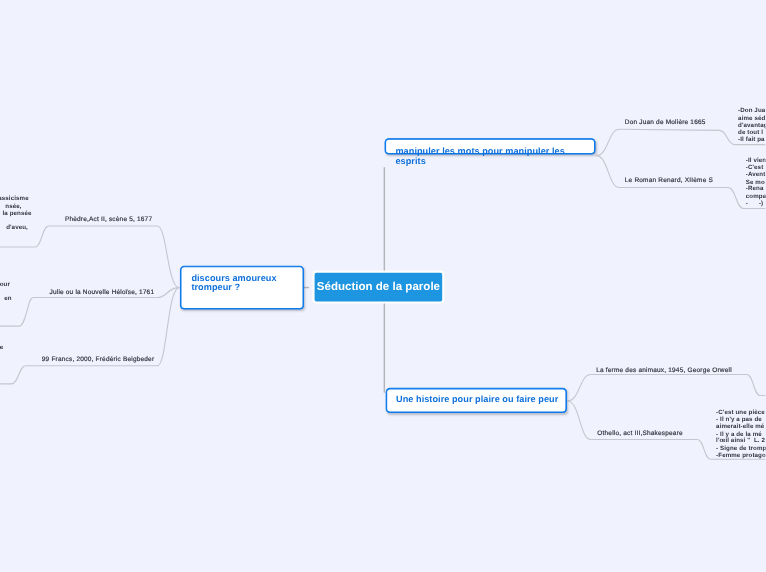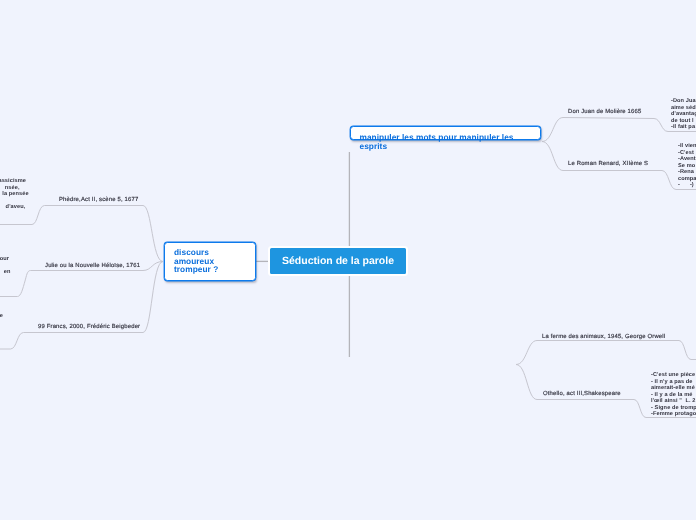--- a/index.html
+++ b/index.html
@@ -69,20 +69,21 @@
   <div class="leaf" style="left:-15px;top:269px;text-align:right;width:25.5px;">en</div>
   <div class="leaf" style="left:-12px;top:313px;text-align:right;width:15px;">e</div>
   <div class="leaf" style="left:651px;top:372px;">-C'est une pièce
 - Il n'y a pas de
 aimerait-elle mé
 - Il y a de la mé
 l'œil ainsi "  L. 2
 - Signe de tromp
 -Femme protago</div>
 
-  <div class="node root" style="left:268px;top:246px;width:140px;height:30px;">Séduction de la parole</div>
+  <div class="node root" style="left:284px;top:246px;width:120px;height:30px;">Séduction de la parole</div>
 
   <div class="node lvl1" style="left:349.5px;top:126px;width:191px;height:14px;padding:6px 9px;line-height:8.6px;">manipuler les mots pour manipuler les esprits</div>
 
-  <div class="node lvl1" style="left:164px;top:242px;width:92px;height:39px;padding:5px 9px;line-height:8.6px;">discours amoureux trompeur ?</div>
+  <div class="node lvl1" style="left:164px;top:242px;width:112px;height:39px;padding:5px 9px;line-height:8.6px;">discours amoureux trompeur ?</div>
 
+  <div class="node lvl1" style="left:351px;top:353px;width:164px;height:22px;padding:4px 8px;white-space:nowrap;">Une histoire pour plaire ou faire peur</div>
 
 </div>
 
 </body></html>

